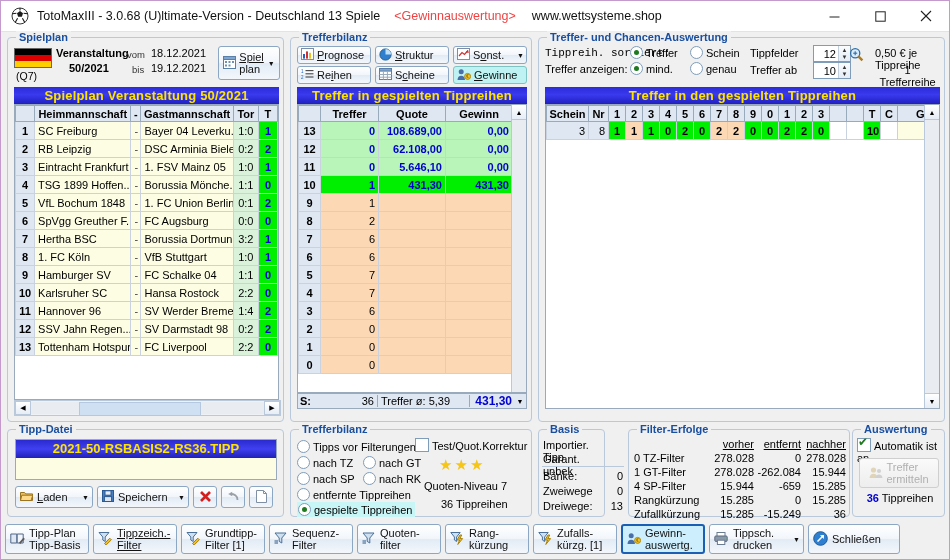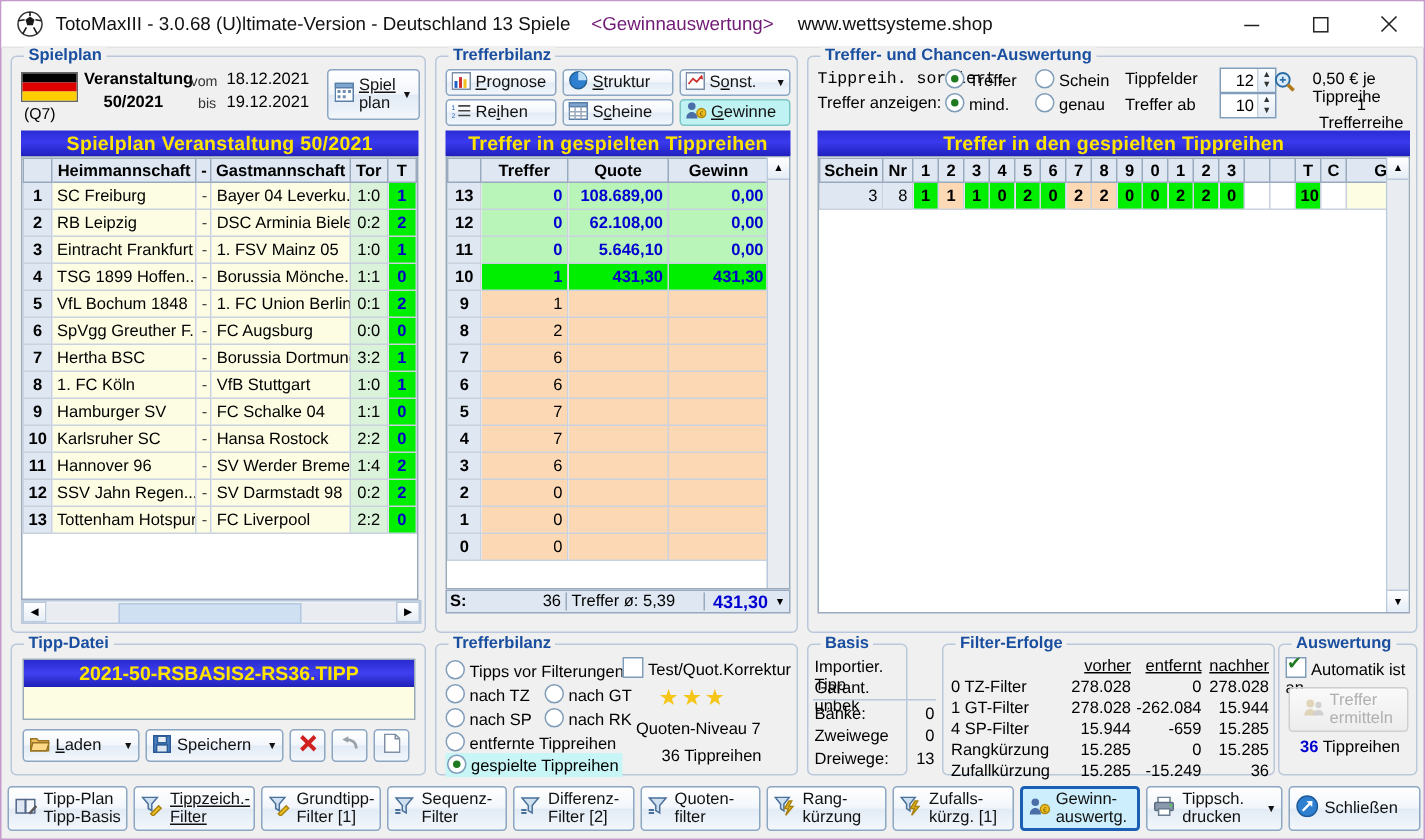--- a/index.html
+++ b/index.html
@@ -10,21 +10,21 @@
     background:#eef1f5;
     -webkit-font-smoothing:none;
   }
   .app{position:relative;width:950px;height:560px;box-sizing:border-box;
        border:1px solid #c39acb;background:#f0f0f0;}
   
   .titlebar{height:30px;background:#ffffff;display:flex;align-items:center;
             border-bottom:1px solid #e3e3e3;}
   .tb-icon{width:22px;height:22px;margin:0 6px 0 8px;display:flex;align-items:center;justify-content:center;}
   .tb-title{font-size:12.5px;color:#111;white-space:nowrap;}
-  .tb-sub{font-size:12.5px;color:#701a75;margin-left:14px;white-space:nowrap;}
+  .tb-sub{font-size:12.5px;color:#ef4444;margin-left:14px;white-space:nowrap;}
   .tb-url{font-size:12.5px;color:#111;margin-left:16px;white-space:nowrap;}
   .tb-spacer{flex:1;}
   .winbtn{width:46px;height:30px;display:flex;align-items:center;justify-content:center;
           font-size:13px;color:#222;}
   .winbtn.close{font-size:15px;}
   
   .gb{position:absolute;border:1px solid #b9c8da;border-radius:4px;background:#f0f0f0;box-sizing:border-box;}
   .gb > .gb-title{position:absolute;top:-7px;left:8px;background:#f0f0f0;padding:0 3px;
        color:#1a4fa0;font-weight:bold;font-size:11px;white-space:nowrap;}
   
@@ -848,31 +848,20 @@
           <span>Filter</span>
         </span>
       </div>
       <div class="btn" style="height: 30px; width: 84px; justify-content: flex-start; padding-left: 4px;">
         <span class="ico" style="margin-right:4px;flex:0 0 auto;"><svg width="14" height="13" viewBox="0 0 14 13">
             <polygon points="1,1 12,1 7.8,6 7.8,11 5.2,9.4 5.2,6" fill="#cfe0f0" stroke="#4a7099"></polygon>
             <line x1="0.5" y1="11" x2="4" y2="11" stroke="#4a7099" stroke-width="1.2"></line>
             <line x1="0.5" y1="9" x2="4" y2="9" stroke="#4a7099" stroke-width="1.2"></line>
           </svg></span>
         <span style="display:flex;flex-direction:column;line-height:12px;text-align:left;">
-          <span>Differenz-</span>
-          <span>Filter [2]</span>
-        </span>
-      </div>
-      <div class="btn" style="height: 30px; width: 84px; justify-content: flex-start; padding-left: 4px;">
-        <span class="ico" style="margin-right:4px;flex:0 0 auto;"><svg width="14" height="13" viewBox="0 0 14 13">
-            <polygon points="1,1 12,1 7.8,6 7.8,11 5.2,9.4 5.2,6" fill="#cfe0f0" stroke="#4a7099"></polygon>
-            <line x1="0.5" y1="11" x2="4" y2="11" stroke="#4a7099" stroke-width="1.2"></line>
-            <line x1="0.5" y1="9" x2="4" y2="9" stroke="#4a7099" stroke-width="1.2"></line>
-          </svg></span>
-        <span style="display:flex;flex-direction:column;line-height:12px;text-align:left;">
           <span>Quoten-</span>
           <span>filter</span>
         </span>
       </div>
       <div class="btn" style="height: 30px; width: 84px; justify-content: flex-start; padding-left: 4px;">
         <span class="ico" style="margin-right:4px;flex:0 0 auto;"><svg width="15" height="13" viewBox="0 0 15 13">
             <polygon points="0.8,0.5 10.2,0.5 6.6,5 6.6,9.5 4.4,8 4.4,5" fill="#cfe0f0" stroke="#4a7099"></polygon>
             <polygon points="10,3 7,8 9.6,8 7.8,12.5 12.6,6.6 9.8,6.6 11.8,3" fill="#f0c020" stroke="#a8820f"></polygon>
           </svg></span>
         <span style="display:flex;flex-direction:column;line-height:12px;text-align:left;">

